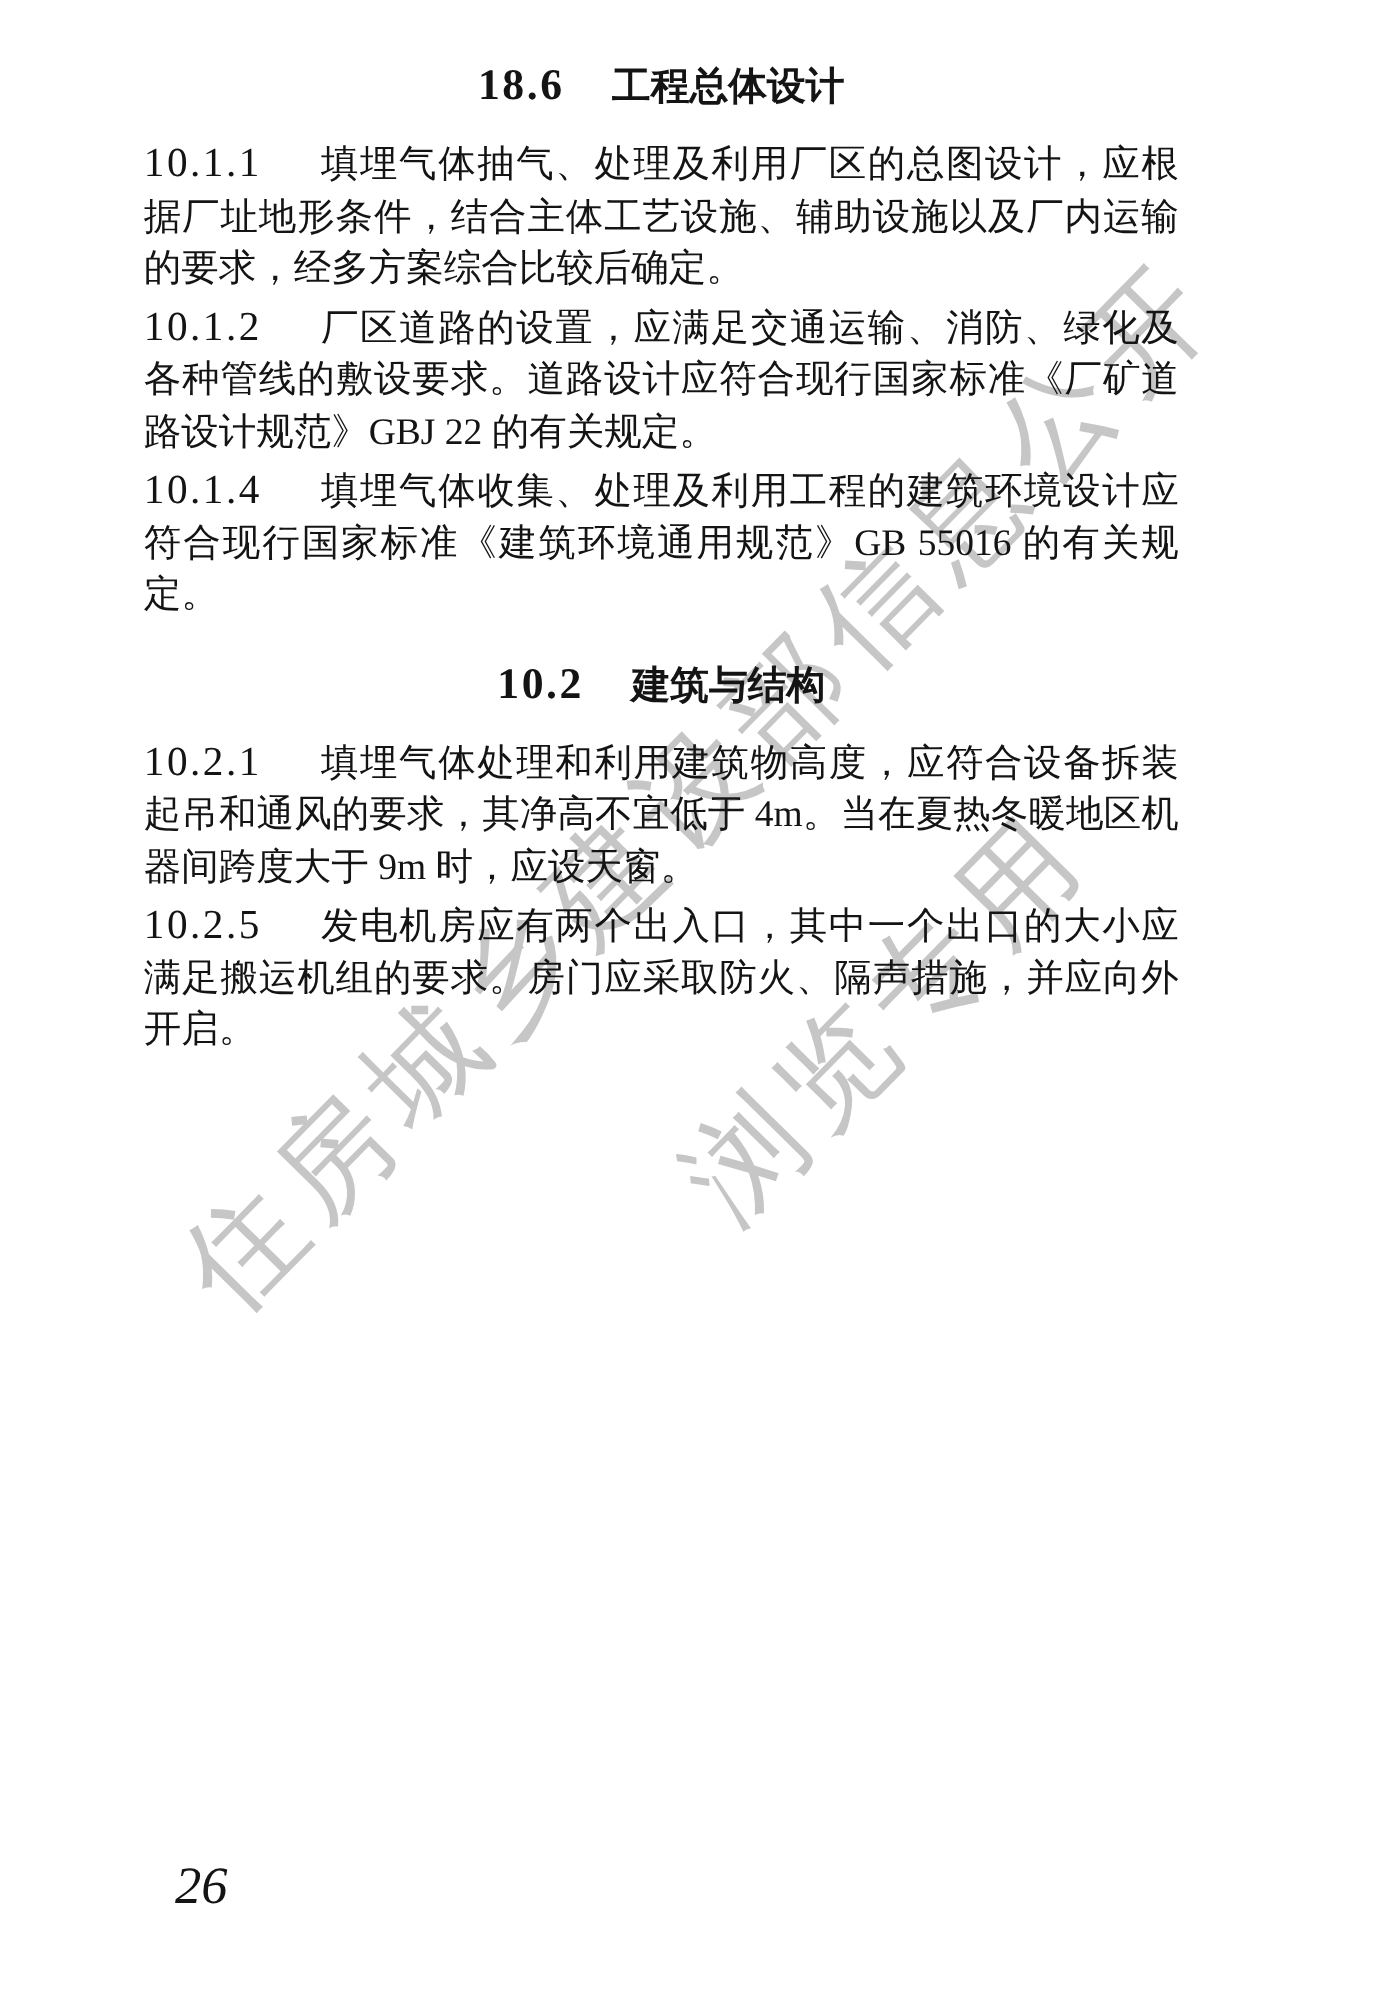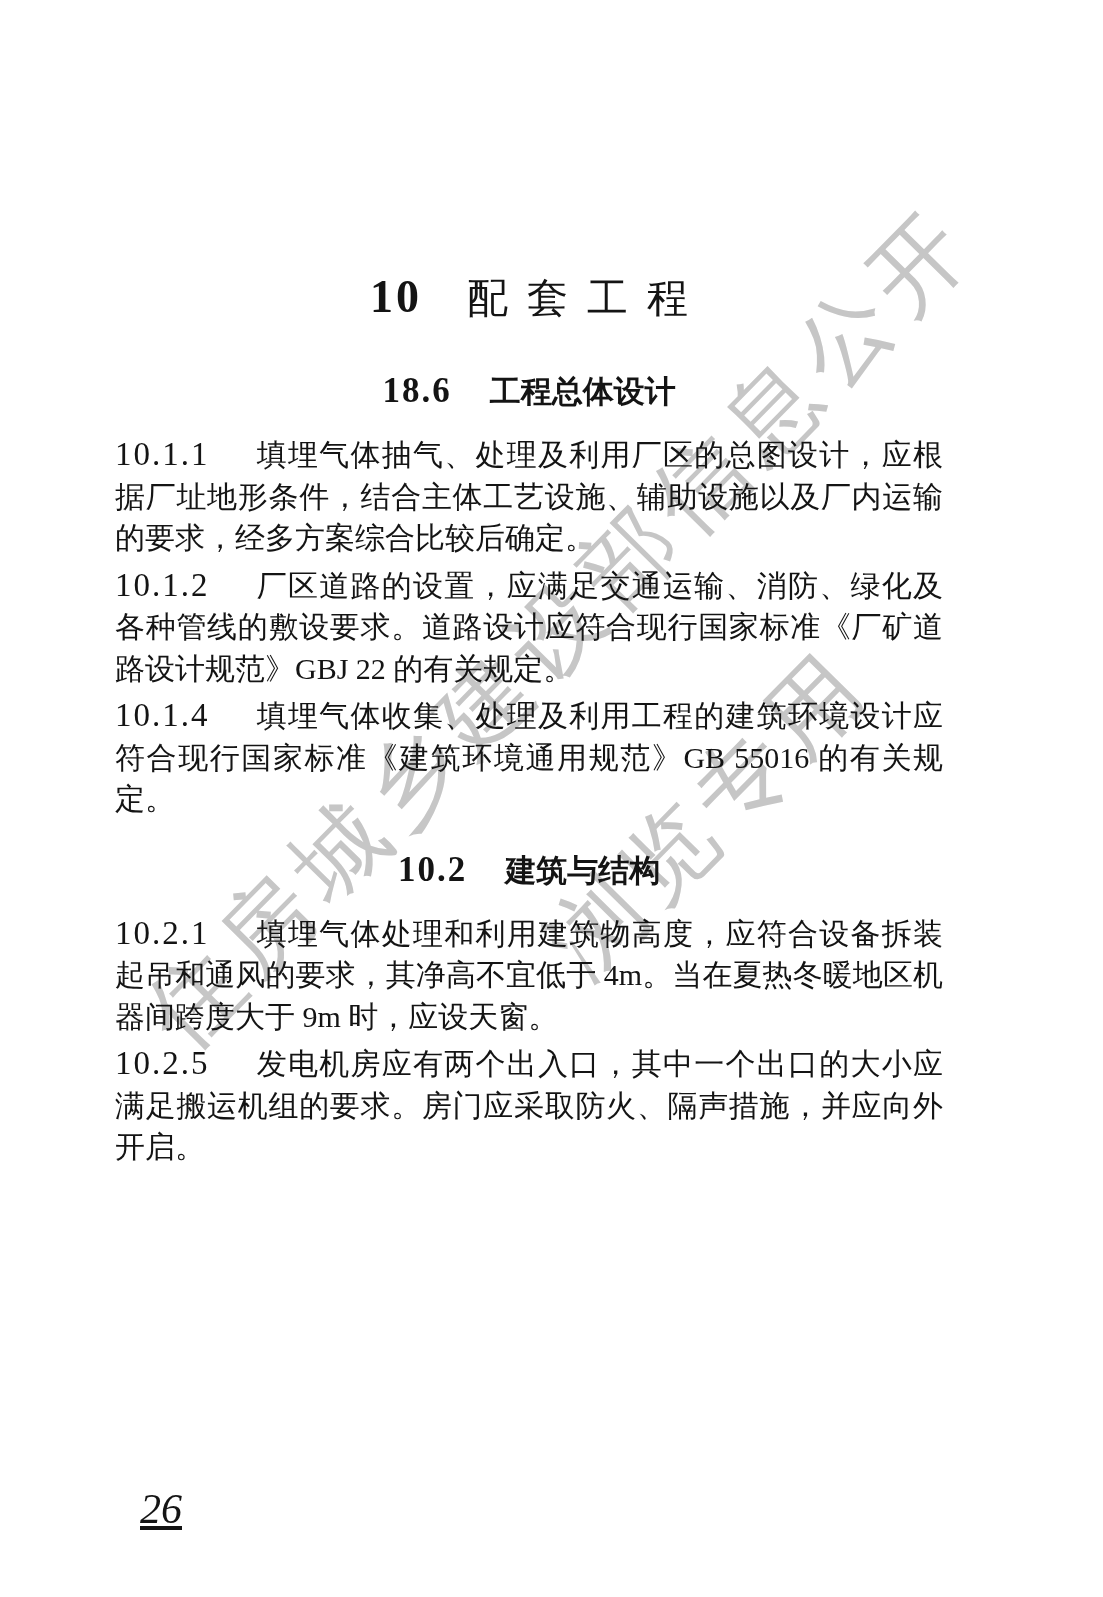--- a/index.html
+++ b/index.html
@@ -99,36 +99,32 @@
 
   .page-number {
     position: absolute;
     z-index: 2;
     left: 140px;
     top: 1488px;
     font-size: 42px;
     line-height: 42px;
     font-style: italic;
     font-family: "Liberation Serif", "DejaVu Serif", serif;
-    text-decoration: underline;
   }
 </style>
 </head>
 <body>
 
 <div class="page">
 
   <div class="watermark wm1">住房城乡建设部信息公开</div>
   <div class="watermark wm2">浏览专用</div>
 
   <div class="content">
 
-    <h1 class="chapter">
-      <span class="ch-num">10</span><span class="ch-title">配套工程</span>
-    </h1>
 
     <h2 class="section-heading first">
       <span class="sec-num">18.6</span><span class="sec-title">工程总体设计</span>
     </h2>
 
     <div class="section-body">
       <p class="clause">
         <span class="clause-num">10.1.1</span><span class="clause-text">填埋气体抽气、处理及利用厂区的总图设计，应根据厂址地形条件，结合主体工艺设施、辅助设施以及厂内运输的要求，经多方案综合比较后确定。</span>
       </p>
       <p class="clause">

